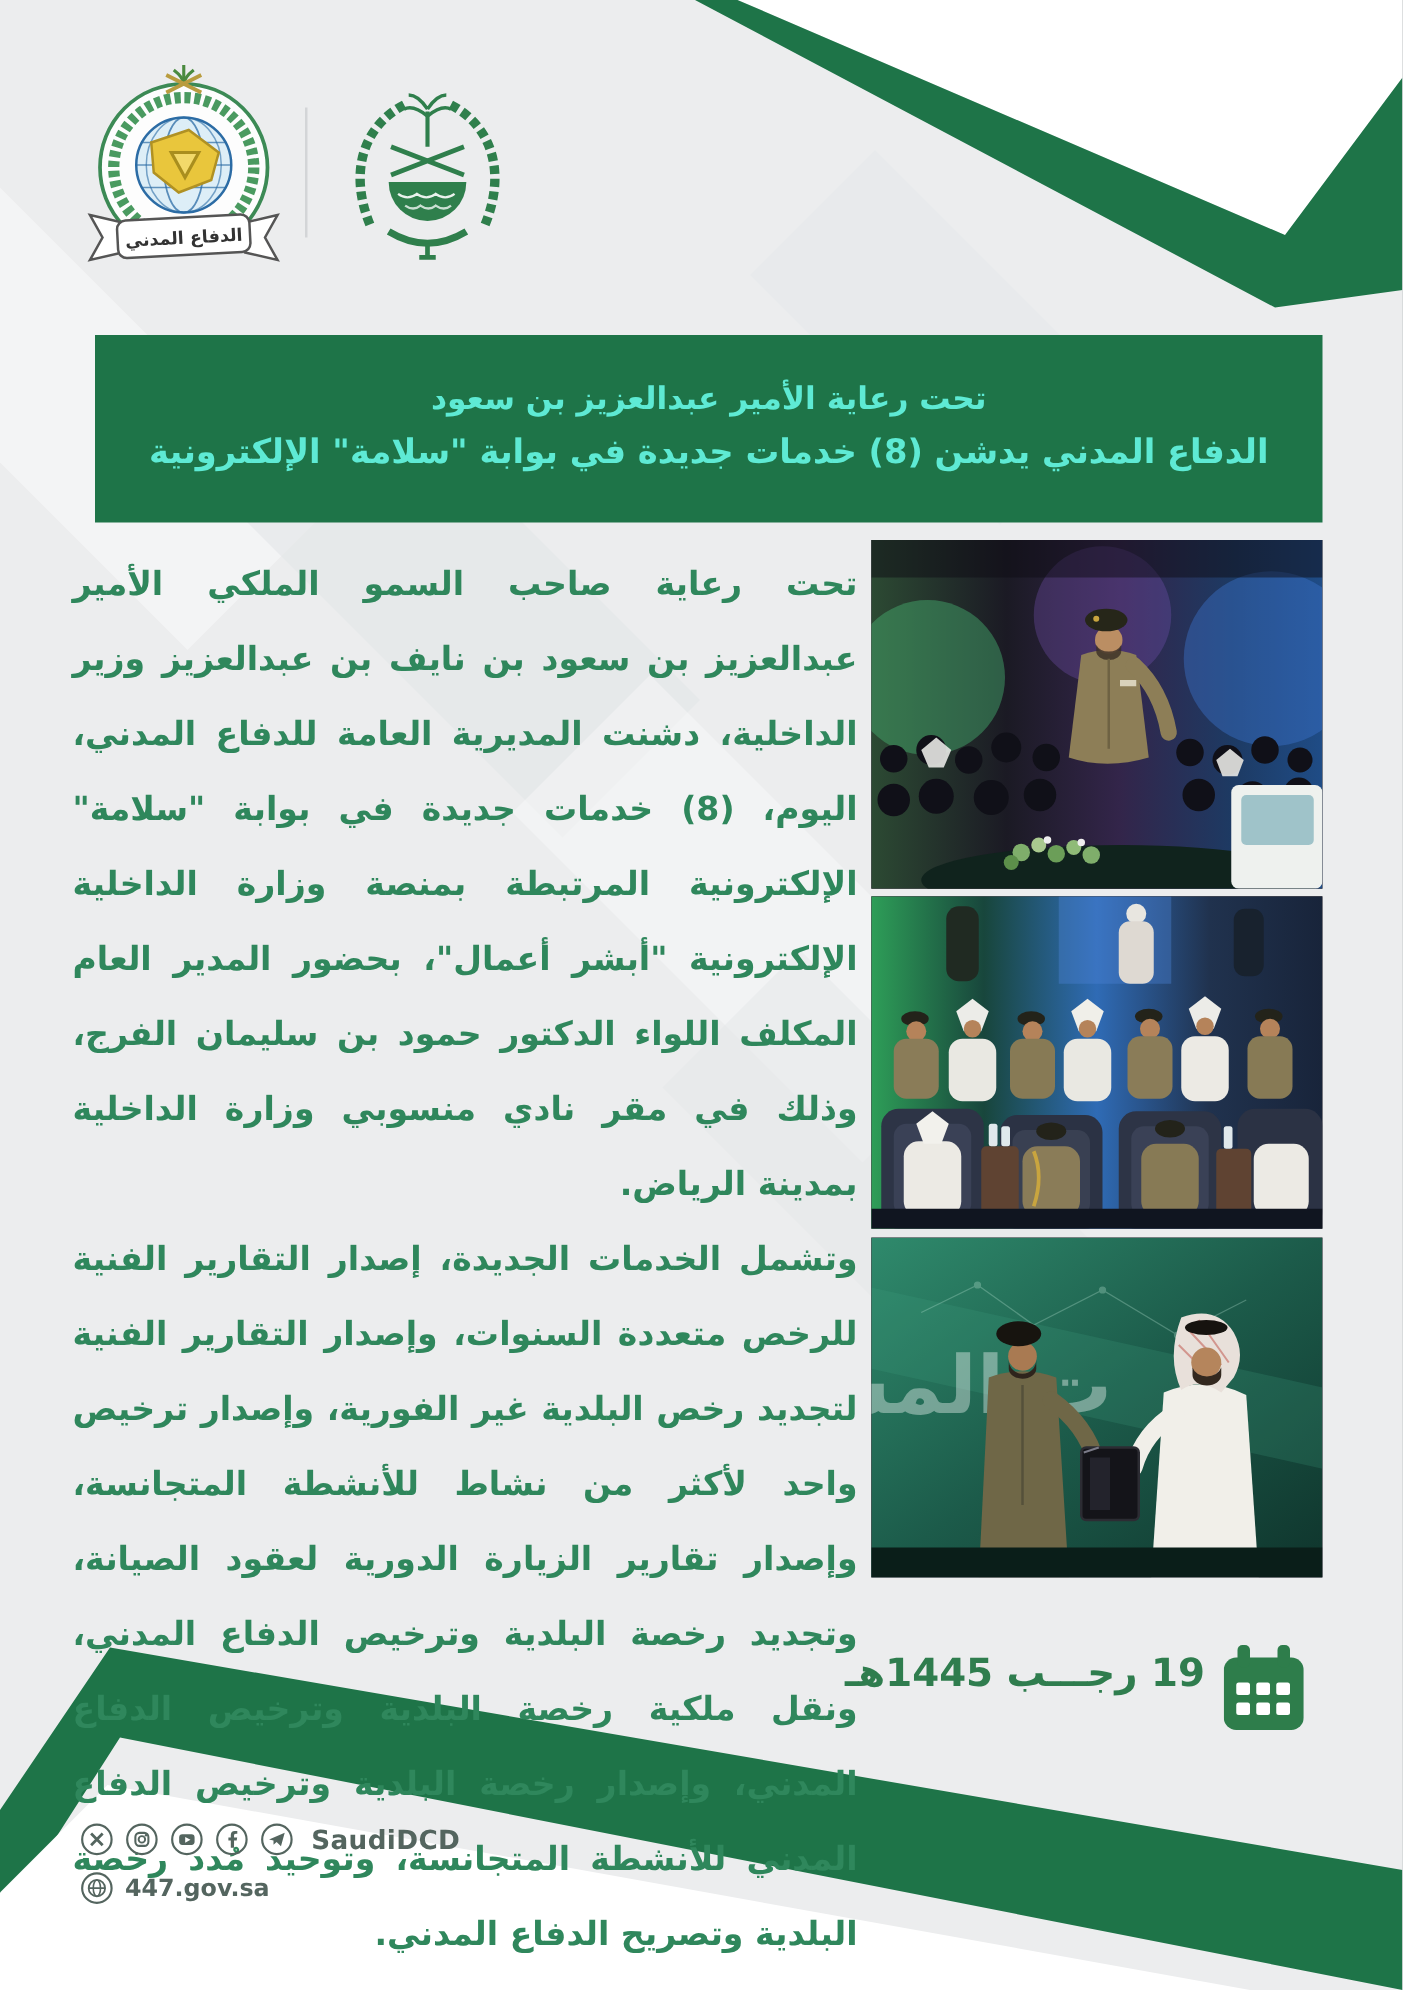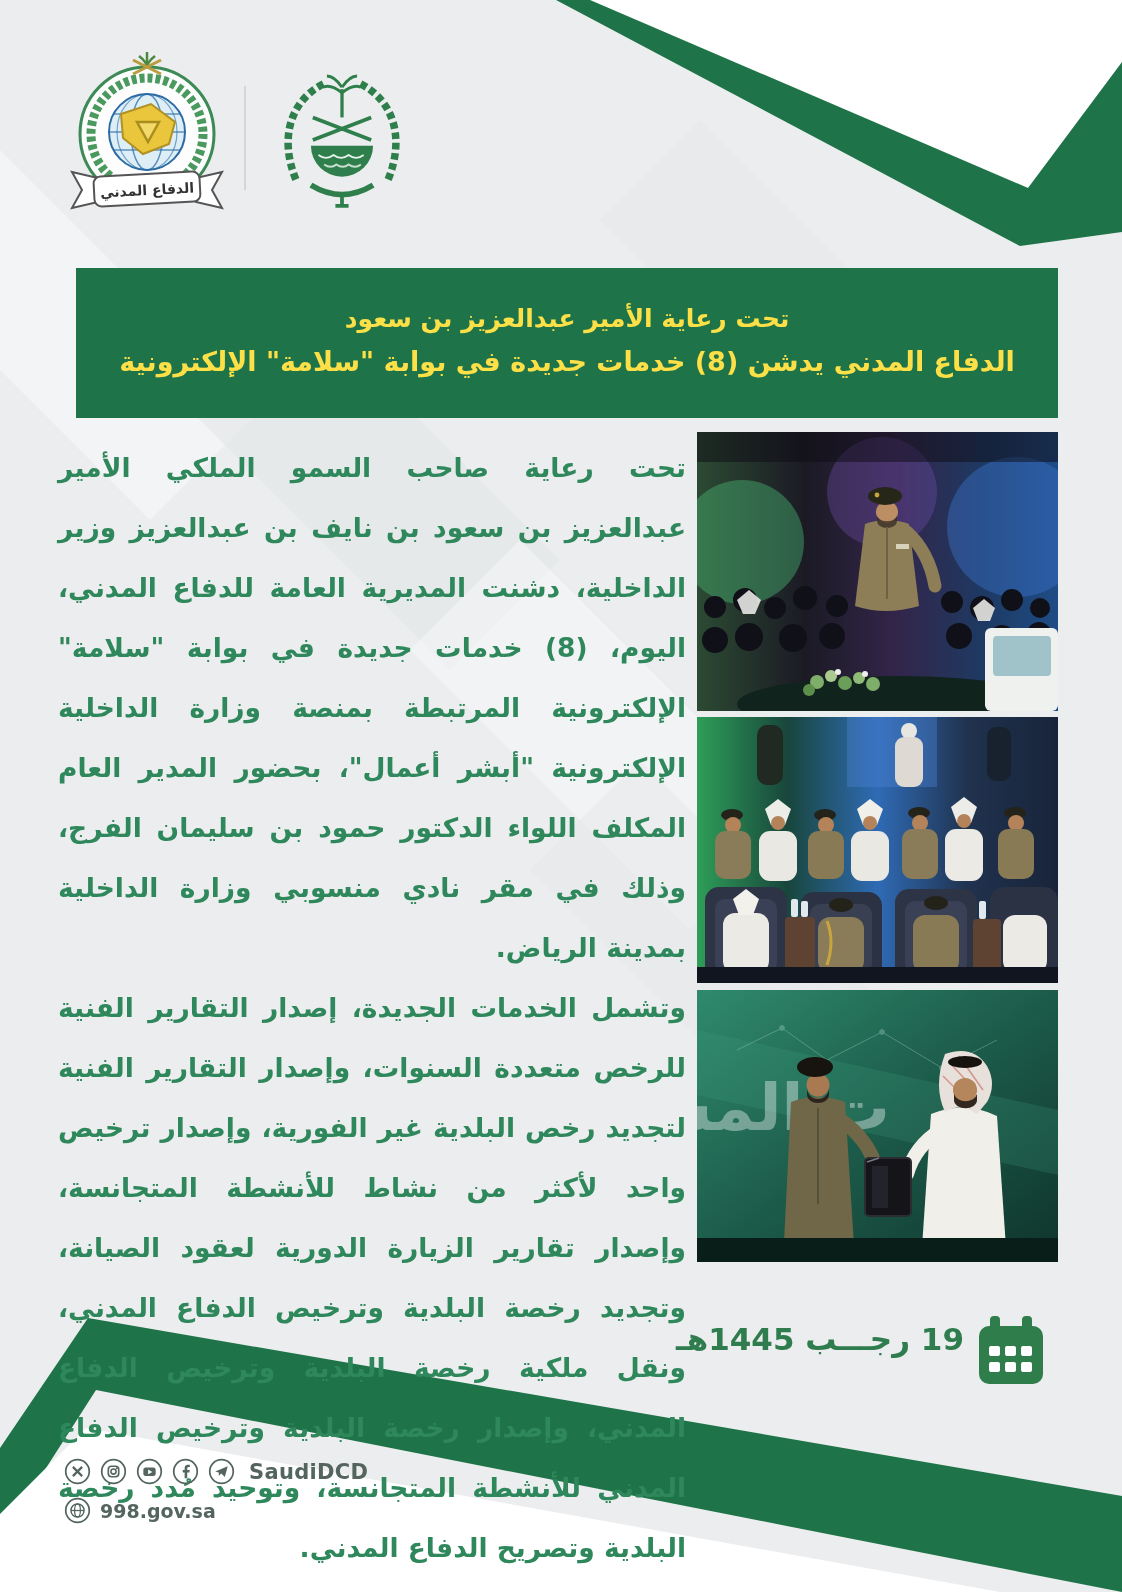--- a/index.html
+++ b/index.html
@@ -11,21 +11,21 @@
   .abs{position:absolute;}
   svg.layer{position:absolute;left:0;top:0;width:100%;height:100%;}
 
   
   .logos{left:58px;top:46px;width:400px;height:195px;}
   .logo-divider{position:absolute;left:186px;top:40px;width:2px;height:104px;background:#d3d5d7;}
 
   
   .banner{
     left:76px;top:268px;width:982px;height:150px;background:#1e7448;
-    color:#fde047;text-align:center;direction:rtl;font-weight:bold;
+    color:#5eead4;text-align:center;direction:rtl;font-weight:bold;
   }
   .banner .l1{margin:0;padding-top:32px;font-size:25px;line-height:38px;}
   .banner .l2{margin:0;font-size:27px;line-height:48px;}
 
   
   .article{
     left:58px;top:438px;width:628px;color:#2f875c;
     font-size:26.5px;font-weight:bold;line-height:60px;
     direction:rtl;text-align:justify;
   }
@@ -359,17 +359,17 @@
       </svg>
       <span class="handle">SaudiDCD</span>
     </div>
     <div class="site-row">
       <svg class="icon-circle" viewBox="0 0 28 28">
         <circle cx="14" cy="14" r="12.2" fill="none" stroke="#54655f" stroke-width="1.8"></circle>
         <circle cx="14" cy="14" r="6.8" fill="none" stroke="#54655f" stroke-width="1.5"></circle>
         <ellipse cx="14" cy="14" rx="3" ry="6.8" fill="none" stroke="#54655f" stroke-width="1.3"></ellipse>
         <path d="M7.2,14 H20.8" stroke="#54655f" stroke-width="1.3"></path>
       </svg>
-      <span class="site">998.gov.sa</span>
+      <span class="site">447.gov.sa</span>
     </div>
   </div>
 
 </div>
 
 </body></html>

